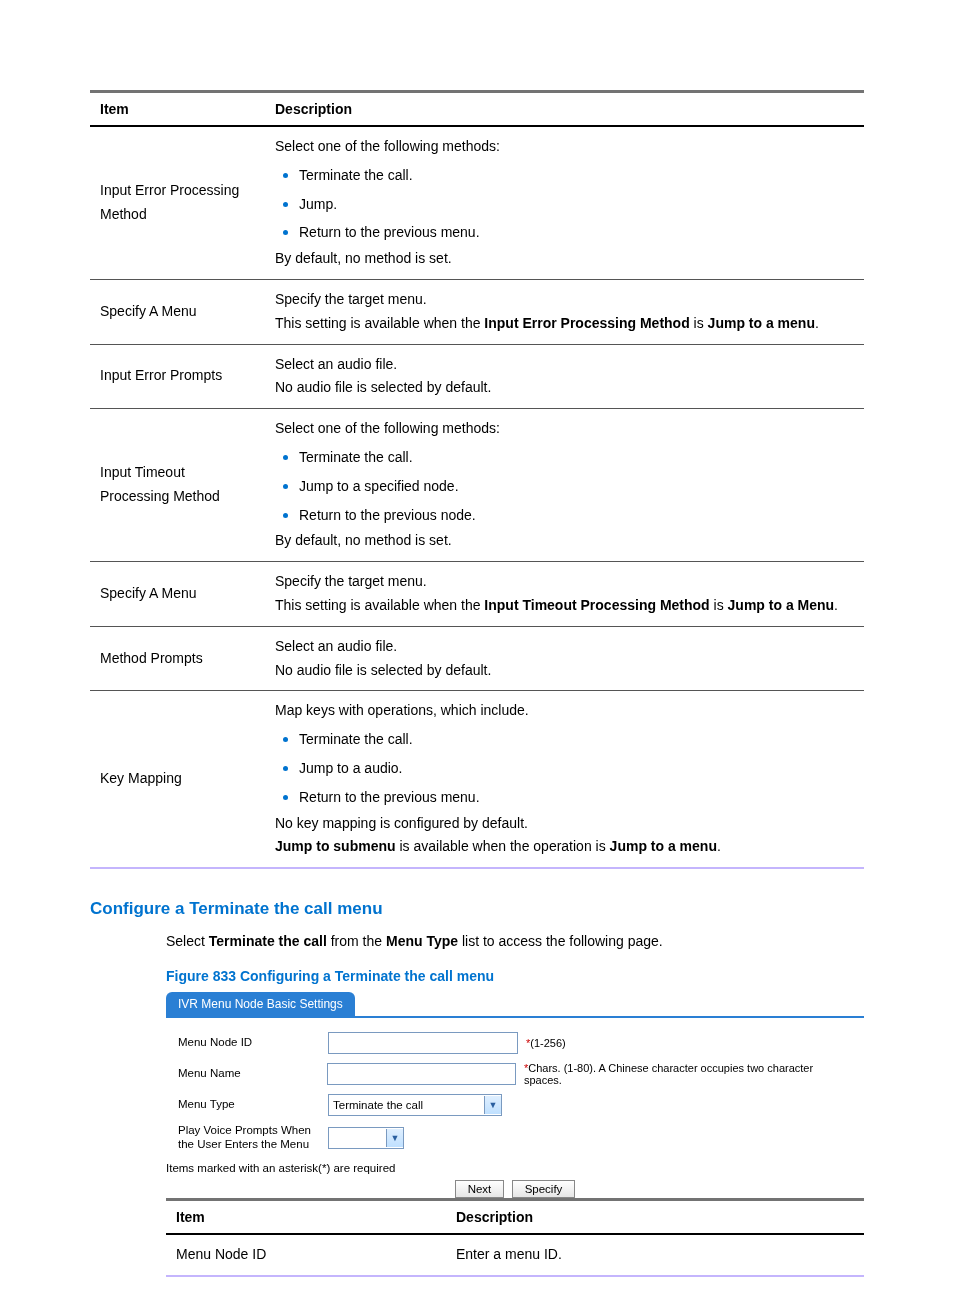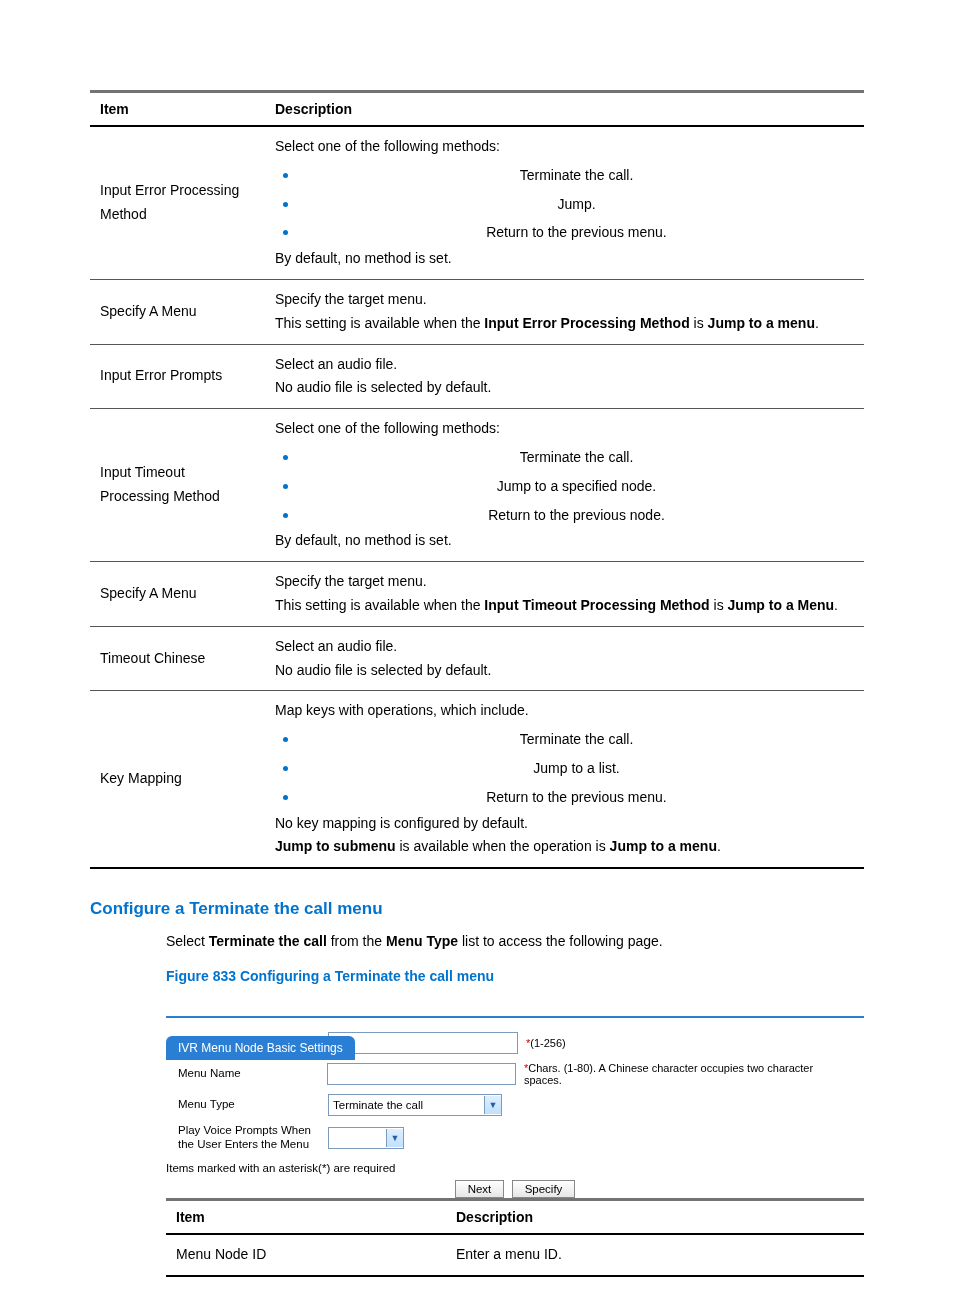--- a/index.html
+++ b/index.html
@@ -27,30 +27,29 @@
     padding: 8px 10px;
     border-bottom: 2px solid #000;
   }
   .doc-table td {
     padding: 8px 10px;
     border-bottom: 1px solid #555;
     vertical-align: middle;
     line-height: 1.7;
   }
   .doc-table tbody tr:last-child td {
-    border-bottom: 2px solid #000000;
+    border-bottom: 2px solid #c4b5fd;
   }
   .doc-table td:first-child,
   .doc-table th:first-child {
     width: 155px;
   }
   ul.doc-list {
     margin: 2px 0;
     padding-left: 24px;
-    text-align: center;
   }
   ul.doc-list li {
     margin: 2px 0;
   }
   ul.doc-list li::marker {
     color: #0073cf;
     font-size: 16px;
   }
   h2.section-heading {
     color: #0073cf;
@@ -91,21 +90,20 @@
   .tab {
     display: inline-block;
     background: #2a7fd4;
     color: #fff;
     padding: 5px 12px;
     border-top-left-radius: 6px;
     border-top-right-radius: 6px;
     font-size: 12px;
     position: relative;
     z-index: 1;
-    margin-top: 44px;
   }
   .form-area {
     padding: 14px 12px 4px 12px;
   }
   .form-row {
     display: flex;
     align-items: center;
     margin-bottom: 8px;
   }
   .form-row.tight { margin-bottom: 4px; }
@@ -230,33 +228,33 @@
       <tr>
         <td>Specify A Menu</td>
         <td>
           <div>Specify the target menu.</div>
           <div>
             <span>This setting is available when the </span><b>Input Timeout Processing Method</b><span> is </span><b>Jump to a Menu</b><span>.</span>
           </div>
         </td>
       </tr>
       <tr>
-        <td>Timeout Chinese</td>
+        <td>Method Prompts</td>
         <td>
           <div>Select an audio file.</div>
           <div>No audio file is selected by default.</div>
         </td>
       </tr>
       <tr>
         <td>Key Mapping</td>
         <td>
           <div>Map keys with operations, which include.</div>
           <ul class="doc-list">
             <li>Terminate the call.</li>
-            <li>Jump to a list.</li>
+            <li>Jump to a audio.</li>
             <li>Return to the previous menu.</li>
           </ul>
           <div>No key mapping is configured by default.</div>
           <div>
             <b>Jump to submenu</b><span> is available when the operation is </span><b>Jump to a menu</b><span>.</span>
           </div>
         </td>
       </tr>
     </tbody>
   </table>

